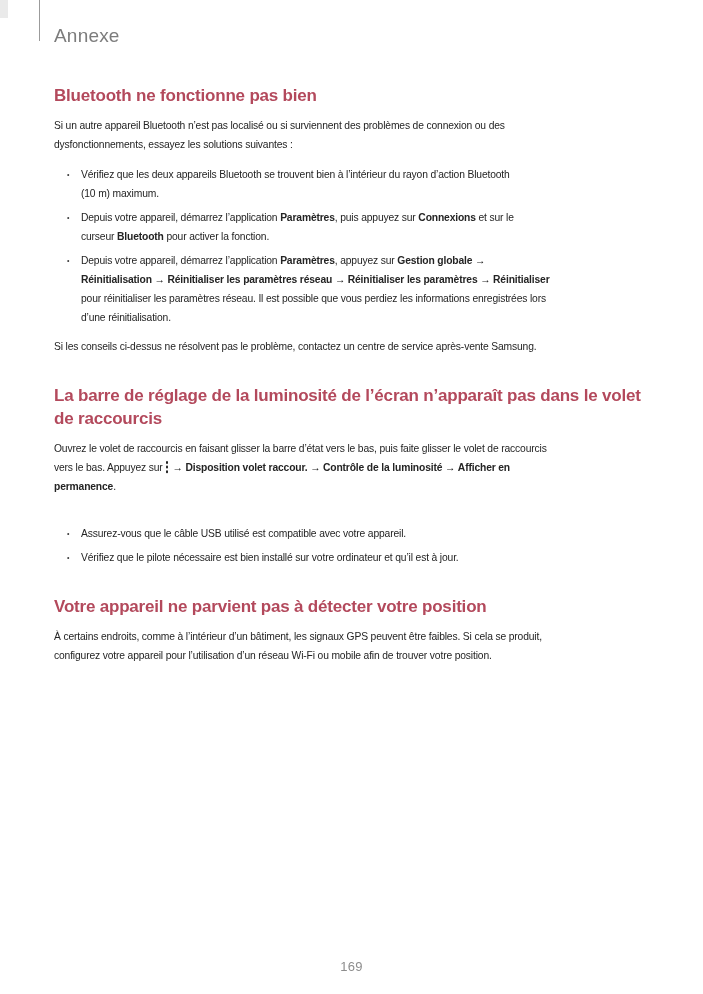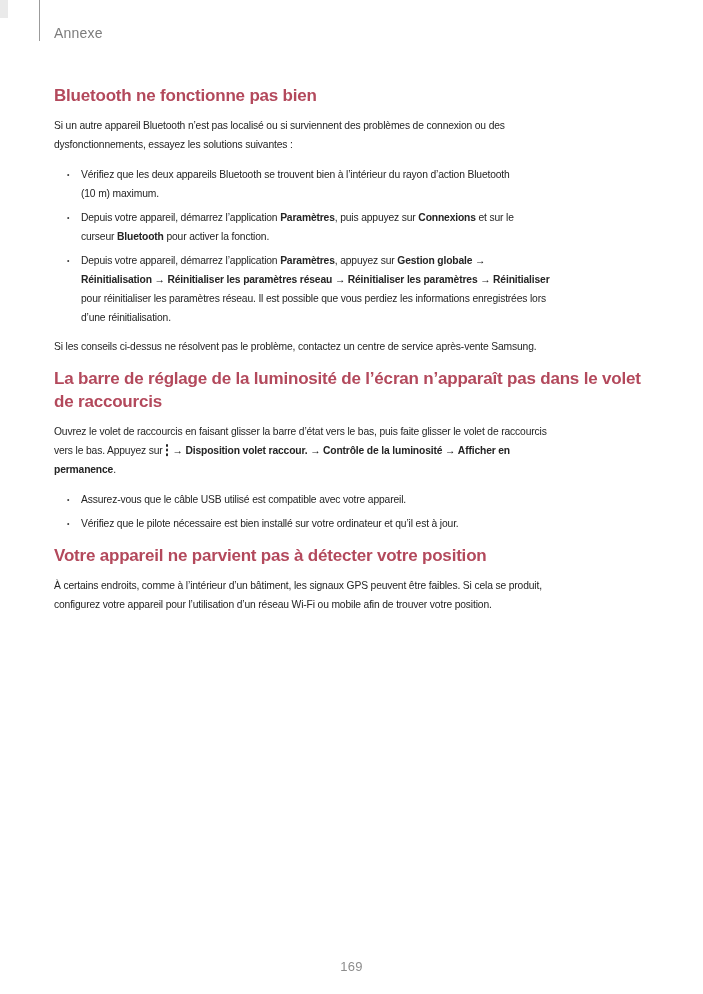--- a/index.html
+++ b/index.html
@@ -2,23 +2,23 @@
 <html style="--accent: #b3495c;"><head>
 <meta charset="utf-8">
 <style>
   html,body{margin:0;padding:0;background:#ffffff;}
   .page{
     position:relative;width:703px;height:994px;background:#ffffff;overflow:hidden;
     font-family:"Liberation Sans","DejaVu Sans",sans-serif;color:#242424;
   }
   .corner-artifact{position:absolute;left:0;top:0;width:8px;height:18px;background:#eaeaea;}
   .top-rule{position:absolute;left:39px;top:0;width:1px;height:41px;background:#9b9b9b;}
-  .doc-header{position:absolute;left:54px;top:25px;font-size:14px;color:#7c7c7c;letter-spacing:0.2px;}
+  .doc-header{position:absolute;left:54px;top:25px;font-size:19px;color:#7c7c7c;letter-spacing:0.2px;}
   .content{position:absolute;left:54px;top:84px;width:598px;}
-  .section + .section{margin-top:11px;}
+  .section + .section{margin-top:28px;}
   .section-title{
     margin:0 0 9px;font-size:17px;line-height:23px;font-weight:700;
     color:var(--accent,#b3495c);letter-spacing:-0.2px;
   }
   .para{margin:0 0 11px;font-size:10.3px;line-height:19px;letter-spacing:-0.15px;color:#242424;}
   .para:last-child{margin-bottom:0;}
   ul.bullets{list-style:none;margin:0 0 10px;padding:0;}
   ul.bullets:last-child{margin-bottom:0;}
   .bullets li{
     position:relative;padding-left:27px;margin:0 0 5px;

